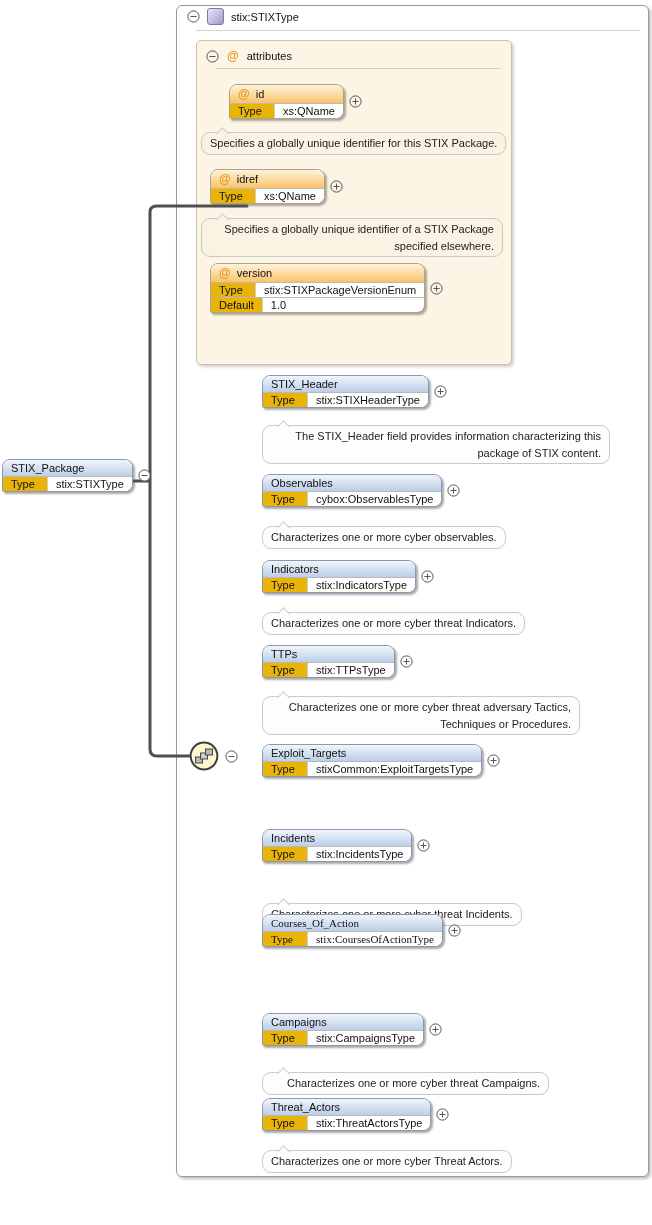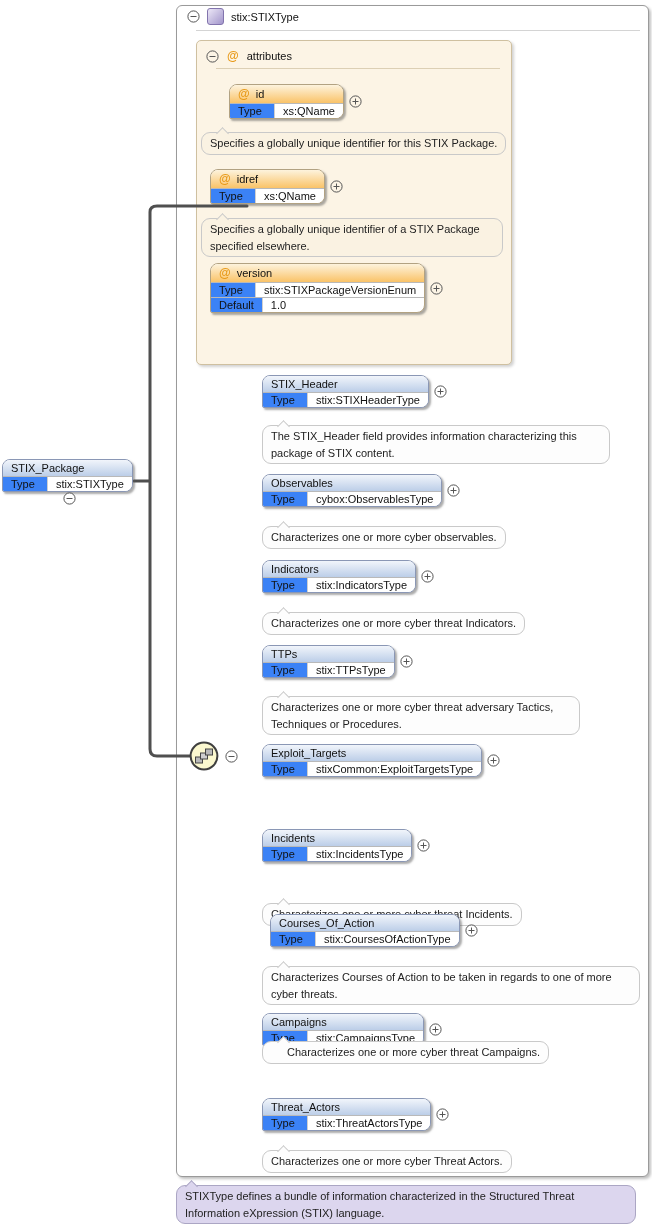--- a/index.html
+++ b/index.html
@@ -23,35 +23,35 @@
   .panel-head{position:absolute;left:206px;top:49px;display:flex;align-items:center;gap:8px;z-index:3;}
   .panel-sep{position:absolute;left:216px;top:68px;width:284px;height:1px;background:#dccfb4;z-index:3;}
   .at{color:#e89b1c;font-weight:bold;font-size:12px;}
 
   
   .flexrow{position:absolute;display:flex;align-items:center;z-index:3;}
   .sbox{display:inline-block;background:#fff;border-radius:8px 8px 8px 2px;overflow:hidden;
         white-space:nowrap;box-shadow:2px 2px 2px rgba(90,90,90,.5);}
   .sbox .hd{padding:2px 12px 2px 8px;}
   .sbox .rw{display:flex;border-top:1px solid #b9b9b9;}
-  .sbox .rw .k{background:#3b82f6;padding:1px 8px;border-right:1px solid #cfcfcf;min-width:28px;}
+  .sbox .rw .k{background:#eab308;padding:1px 8px;border-right:1px solid #cfcfcf;min-width:28px;}
   .sbox .rw .v{padding:1px 8px;background:#fff;}
   .ebox{border:1px solid #8a97b5;}
   .ebox .hd{background:linear-gradient(#f1f5fb,#bccee8);}
   .abox{border:1px solid #b2a282;}
   .abox .hd{background:linear-gradient(#fdf3dd,#fac368);}
   .abox .hd .nm{margin-left:6px;}
 
   
   .toggle{width:13px;height:13px;margin-left:5px;flex:none;}
   .toggle.abs{position:absolute;z-index:5;margin:0;}
 
   
   .bubble{position:absolute;background:#fdfdfd;border:1px solid #c9c9c9;border-radius:9px;
-          padding:2px 8px;line-height:1.5;color:#222;z-index:3;white-space:nowrap;}
+          padding:2px 8px;line-height:1.5;color:#222;z-index:3;white-space:nowrap;text-align:right;}
   .bubble.wrap{white-space:normal;}
   .bubble::before{content:"";position:absolute;top:-4.5px;left:16px;width:8px;height:8px;
           background:inherit;border-left:1px solid #c9c9c9;border-top:1px solid #c9c9c9;
           transform:rotate(45deg);}
   .bubble.beige{background:#faf2e2;}
   .bubble.footer{background:#dcd6ee;border-color:#aba6c4;z-index:3;}
   .bubble.footer::before{border-color:#aba6c4;left:10px;}
 
   
   .seq{position:absolute;left:189px;top:741px;width:30px;height:30px;z-index:4;}
@@ -135,21 +135,21 @@
           <span class="k">Default</span>
           <span class="v">1.0</span>
         </div>
     </div>
     <svg class="toggle" viewBox="0 0 13 13">
       <circle cx="6.5" cy="6.5" r="5.6" fill="#fcf4e5" stroke="#555"></circle>
         <path d="M3.5 6.5 H9.5 M6.5 3.5 V9.5" stroke="#555"></path>
     </svg>
   </div>
 
-  <div class="flexrow" style="left:2px;top:459px;flex-direction:column;">
+  <div class="flexrow" style="left:2px;top:459px;">
     <div class="sbox ebox">
       <div class="hd">STIX_Package</div>
       <div class="rw">
           <span class="k">Type</span>
           <span class="v">stix:STIXType</span>
         </div>
     </div>
     <svg class="toggle" viewBox="0 0 13 13">
       <circle cx="6.5" cy="6.5" r="5.6" fill="#fff" stroke="#555"></circle>
         <path d="M3.5 6.5 H9.5" stroke="#555"></path>
@@ -252,60 +252,58 @@
           <span class="v">stix:IncidentsType</span>
         </div>
     </div>
     <svg class="toggle" viewBox="0 0 13 13">
       <circle cx="6.5" cy="6.5" r="5.6" fill="#fff" stroke="#555"></circle>
         <path d="M3.5 6.5 H9.5 M6.5 3.5 V9.5" stroke="#555"></path>
     </svg>
   </div>
   <div class="bubble" style="left:262px;top:903px;">Characterizes one or more cyber threat Incidents.</div>
 
-  <div class="flexrow" style="left:270px;top:914px;">
+  <div class="flexrow" style="left:262px;top:914px;font-family:Liberation Serif, serif;">
     <div class="sbox ebox">
       <div class="hd">Courses_Of_Action</div>
       <div class="rw">
           <span class="k">Type</span>
           <span class="v">stix:CoursesOfActionType</span>
         </div>
     </div>
     <svg class="toggle" viewBox="0 0 13 13">
       <circle cx="6.5" cy="6.5" r="5.6" fill="#fff" stroke="#555"></circle>
         <path d="M3.5 6.5 H9.5 M6.5 3.5 V9.5" stroke="#555"></path>
     </svg>
   </div>
-  <div class="bubble wrap" style="left:262px;top:966px;width:360px;">Characterizes Courses of Action to be taken in regards to one of more cyber threats.</div>
 
   <div class="flexrow" style="left:262px;top:1013px;">
     <div class="sbox ebox">
       <div class="hd">Campaigns</div>
       <div class="rw">
           <span class="k">Type</span>
           <span class="v">stix:CampaignsType</span>
         </div>
     </div>
     <svg class="toggle" viewBox="0 0 13 13">
       <circle cx="6.5" cy="6.5" r="5.6" fill="#fff" stroke="#555"></circle>
         <path d="M3.5 6.5 H9.5 M6.5 3.5 V9.5" stroke="#555"></path>
     </svg>
   </div>
-  <div class="bubble" style="left:262px;top:1041px;padding-left:24px;">Characterizes one or more cyber threat Campaigns.</div>
+  <div class="bubble" style="left:262px;top:1072px;padding-left:24px;">Characterizes one or more cyber threat Campaigns.</div>
 
   <div class="flexrow" style="left:262px;top:1098px;">
     <div class="sbox ebox">
       <div class="hd">Threat_Actors</div>
       <div class="rw">
           <span class="k">Type</span>
           <span class="v">stix:ThreatActorsType</span>
         </div>
     </div>
     <svg class="toggle" viewBox="0 0 13 13">
       <circle cx="6.5" cy="6.5" r="5.6" fill="#fff" stroke="#555"></circle>
         <path d="M3.5 6.5 H9.5 M6.5 3.5 V9.5" stroke="#555"></path>
     </svg>
   </div>
   <div class="bubble" style="left:262px;top:1150px;">Characterizes one or more cyber Threat Actors.</div>
 
-  <div class="bubble footer wrap" style="left:176px;top:1185px;width:442px;">STIXType defines a bundle of information characterized in the Structured Threat Information eXpression (STIX) language.</div>
 
 </div>
 
 </body></html>

